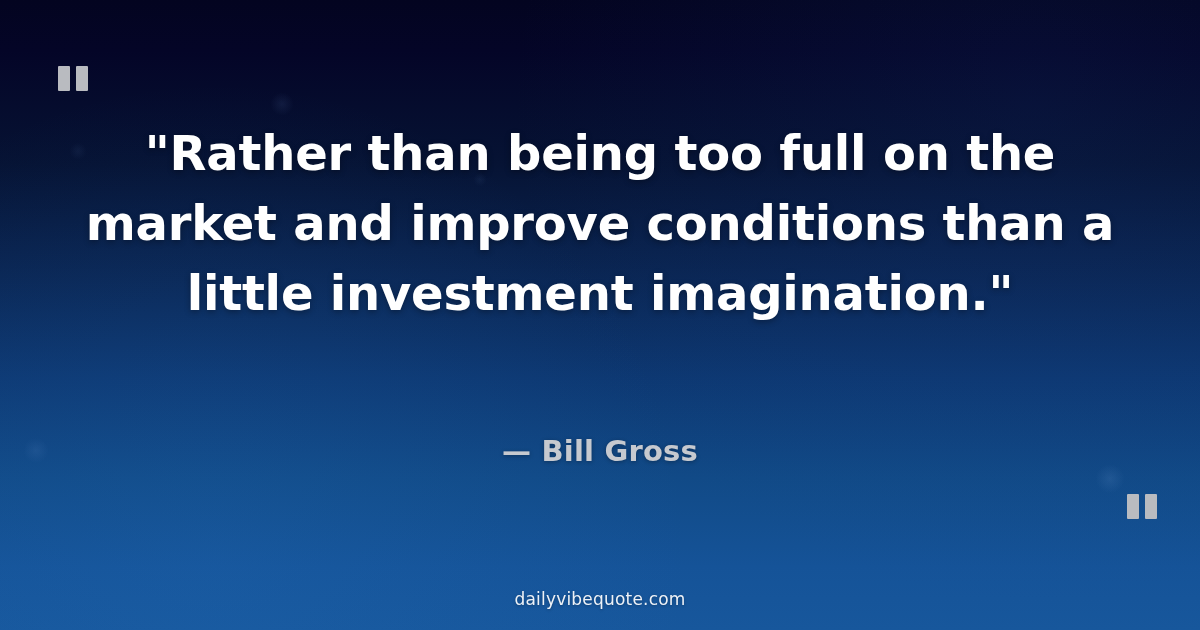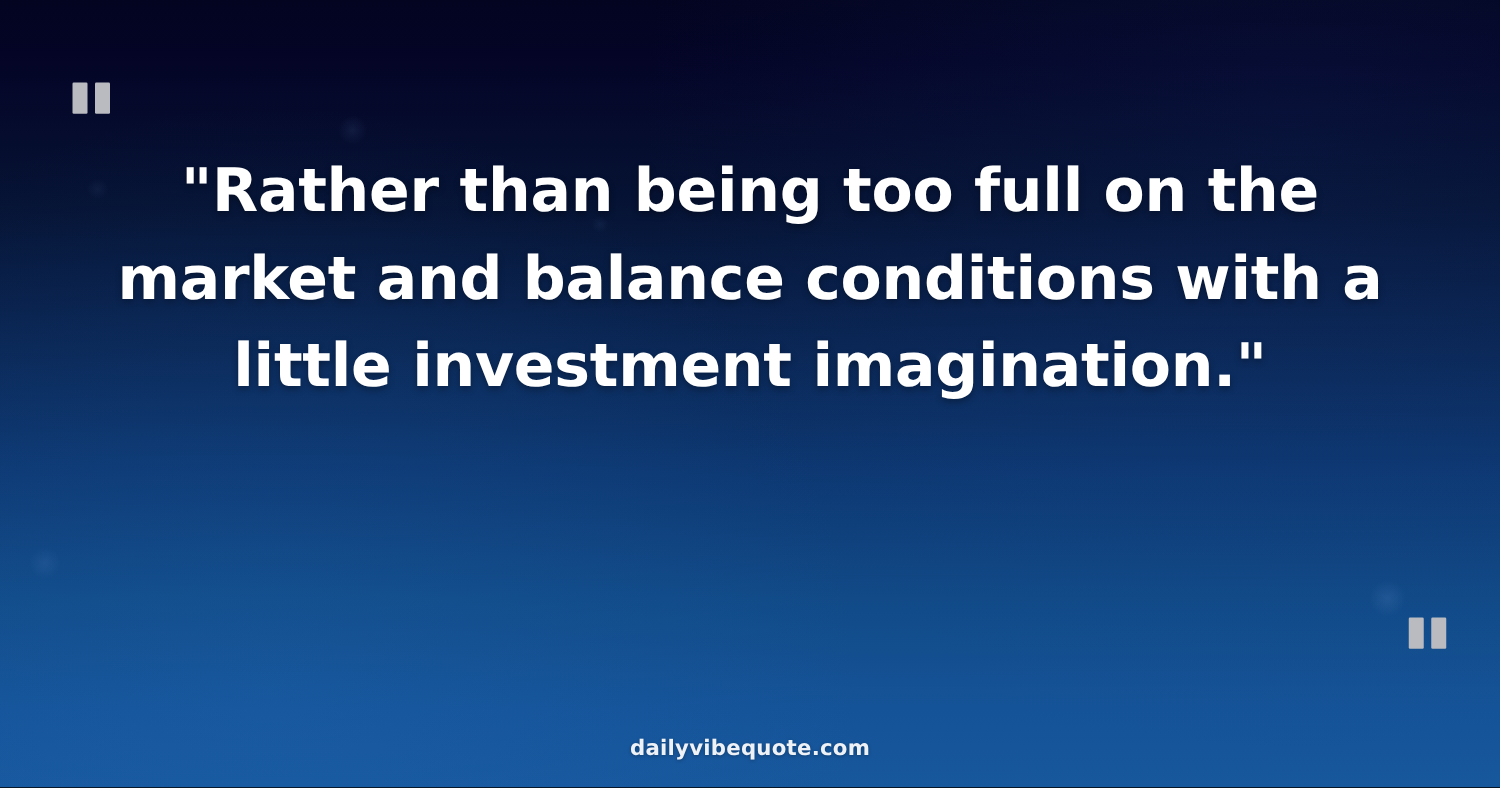--- a/index.html
+++ b/index.html
@@ -85,43 +85,44 @@
   }
 
   #footer {
     position: absolute;
     left: 0;
     right: 0;
     top: 589px;
     text-align: center;
     color: #eef2f7;
     font-size: 17px;
-    font-weight: bold;
+    font-weight: normal;
     letter-spacing: 0.2px;
     text-shadow: 0 1px 3px rgba(0,0,0,0.28);
   }
 </style>
 </head>
 <body>
 
 <div id="card">
 
   <div id="speckles"></div>
 
   <div class="quote-glyph" id="quote-glyph-top">
     <span class="bar"></span>
     <span class="bar"></span>
   </div>
 
   <div id="quote-text">
     <span class="line">"Rather than being too full on the</span>
-    <span class="line">market and balance conditions with a</span>
+    <span class="line">market and improve conditions than a</span>
     <span class="line">little investment imagination."</span>
   </div>
 
+  <div id="attribution">— Bill Gross</div>
 
   <div class="quote-glyph" id="quote-glyph-bottom">
     <span class="bar"></span>
     <span class="bar"></span>
   </div>
 
   <div id="footer">dailyvibequote.com</div>
 
 </div>
 

